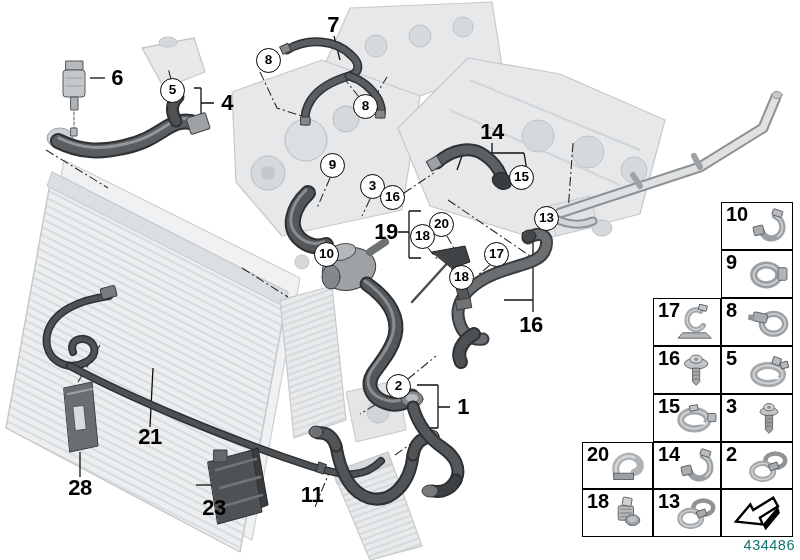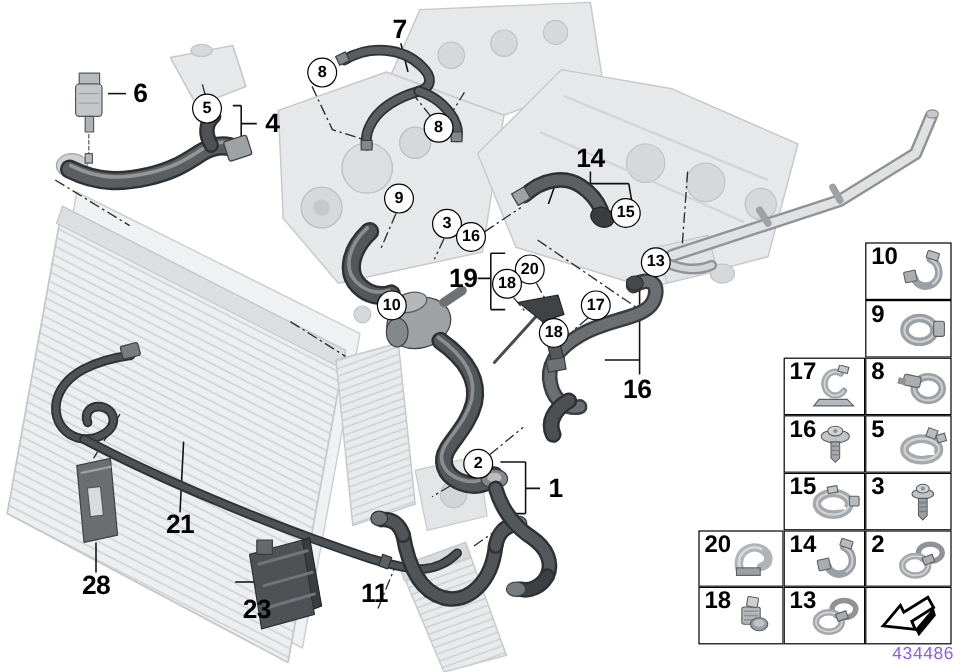--- a/index.html
+++ b/index.html
@@ -12,21 +12,21 @@
              border:1.8px solid #000;border-radius:50%;background:#fff;z-index:6;text-align:center;
              font-weight:bold;font-size:13.5px;line-height:21px;color:#000;cursor:pointer;}
   .legend-cell{position:absolute;box-sizing:border-box;border:1.5px solid #000;background:#fff;
                z-index:5;display:flex;align-items:center;justify-content:flex-end;
                padding-right:1px;cursor:pointer;}
   .legend-num{position:absolute;top:0px;left:4px;font-weight:bold;font-size:20px;color:#000;}
   .legend-icon{width:44px;height:36px;}
   .legend-cell.arrow{justify-content:center;}
   .legend-cell.arrow .legend-icon{width:60px;height:42px;}
   #diagram-number{position:absolute;top:537px;left:645px;width:150px;text-align:right;
-                  font-size:14.5px;color:#8b5cf6;letter-spacing:0.5px;}
+                  font-size:14.5px;color:#0f766e;letter-spacing:0.5px;}
 </style>
 </head>
 <body>
 
 <div id="stage">
 
 <svg id="art" width="800" height="560" viewBox="0 0 800 560">
   <defs>
     <pattern id="fins" width="7" height="7" patternUnits="userSpaceOnUse" patternTransform="rotate(27)">
       <rect width="7" height="7" fill="#eceeef"></rect>

